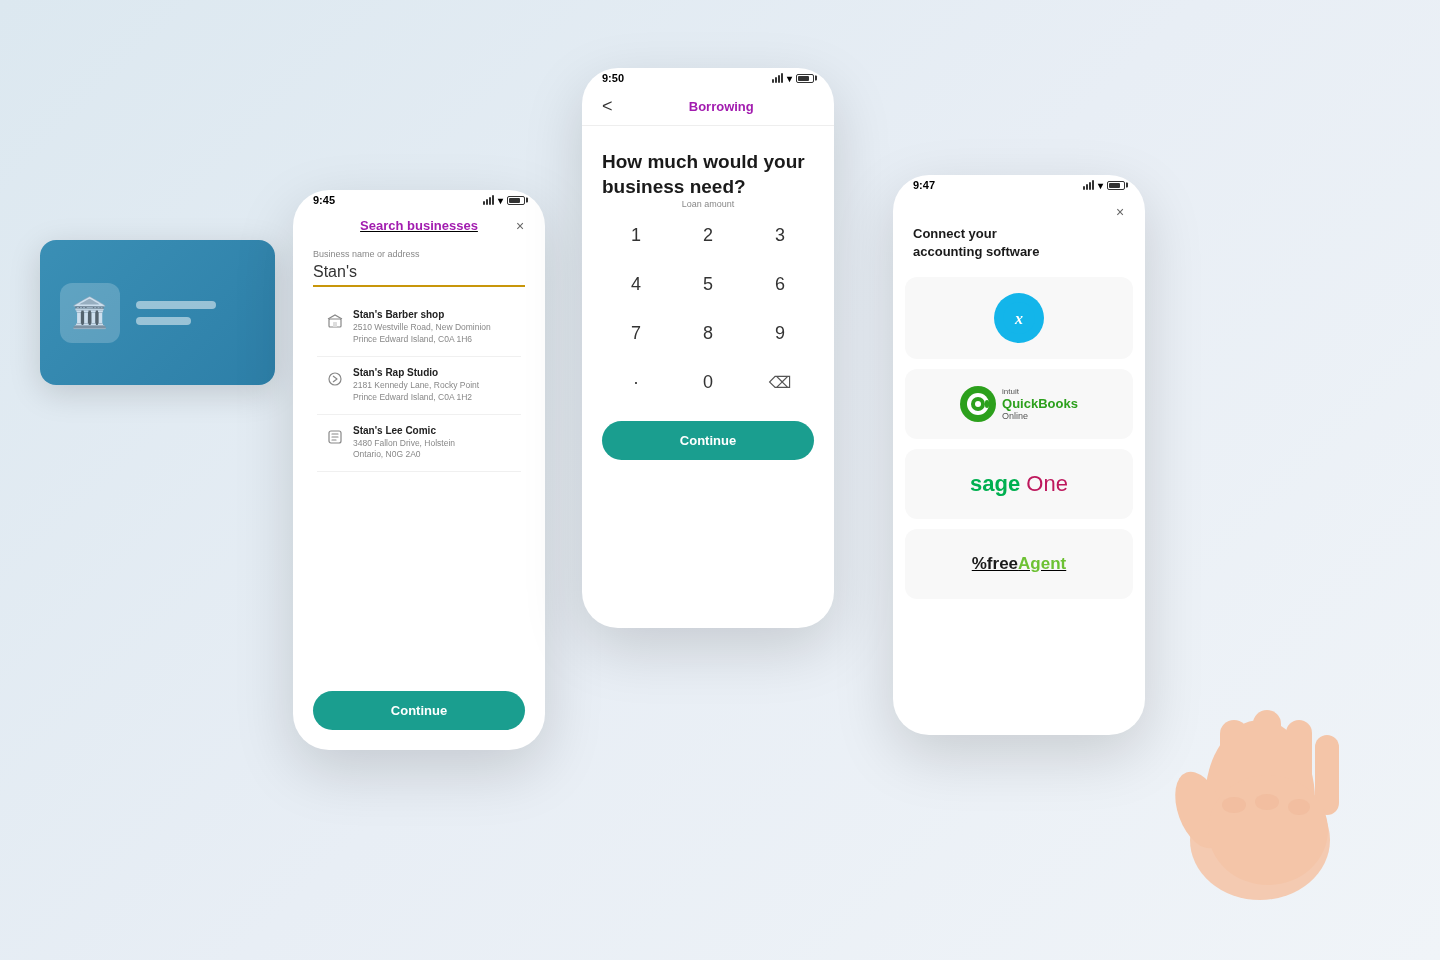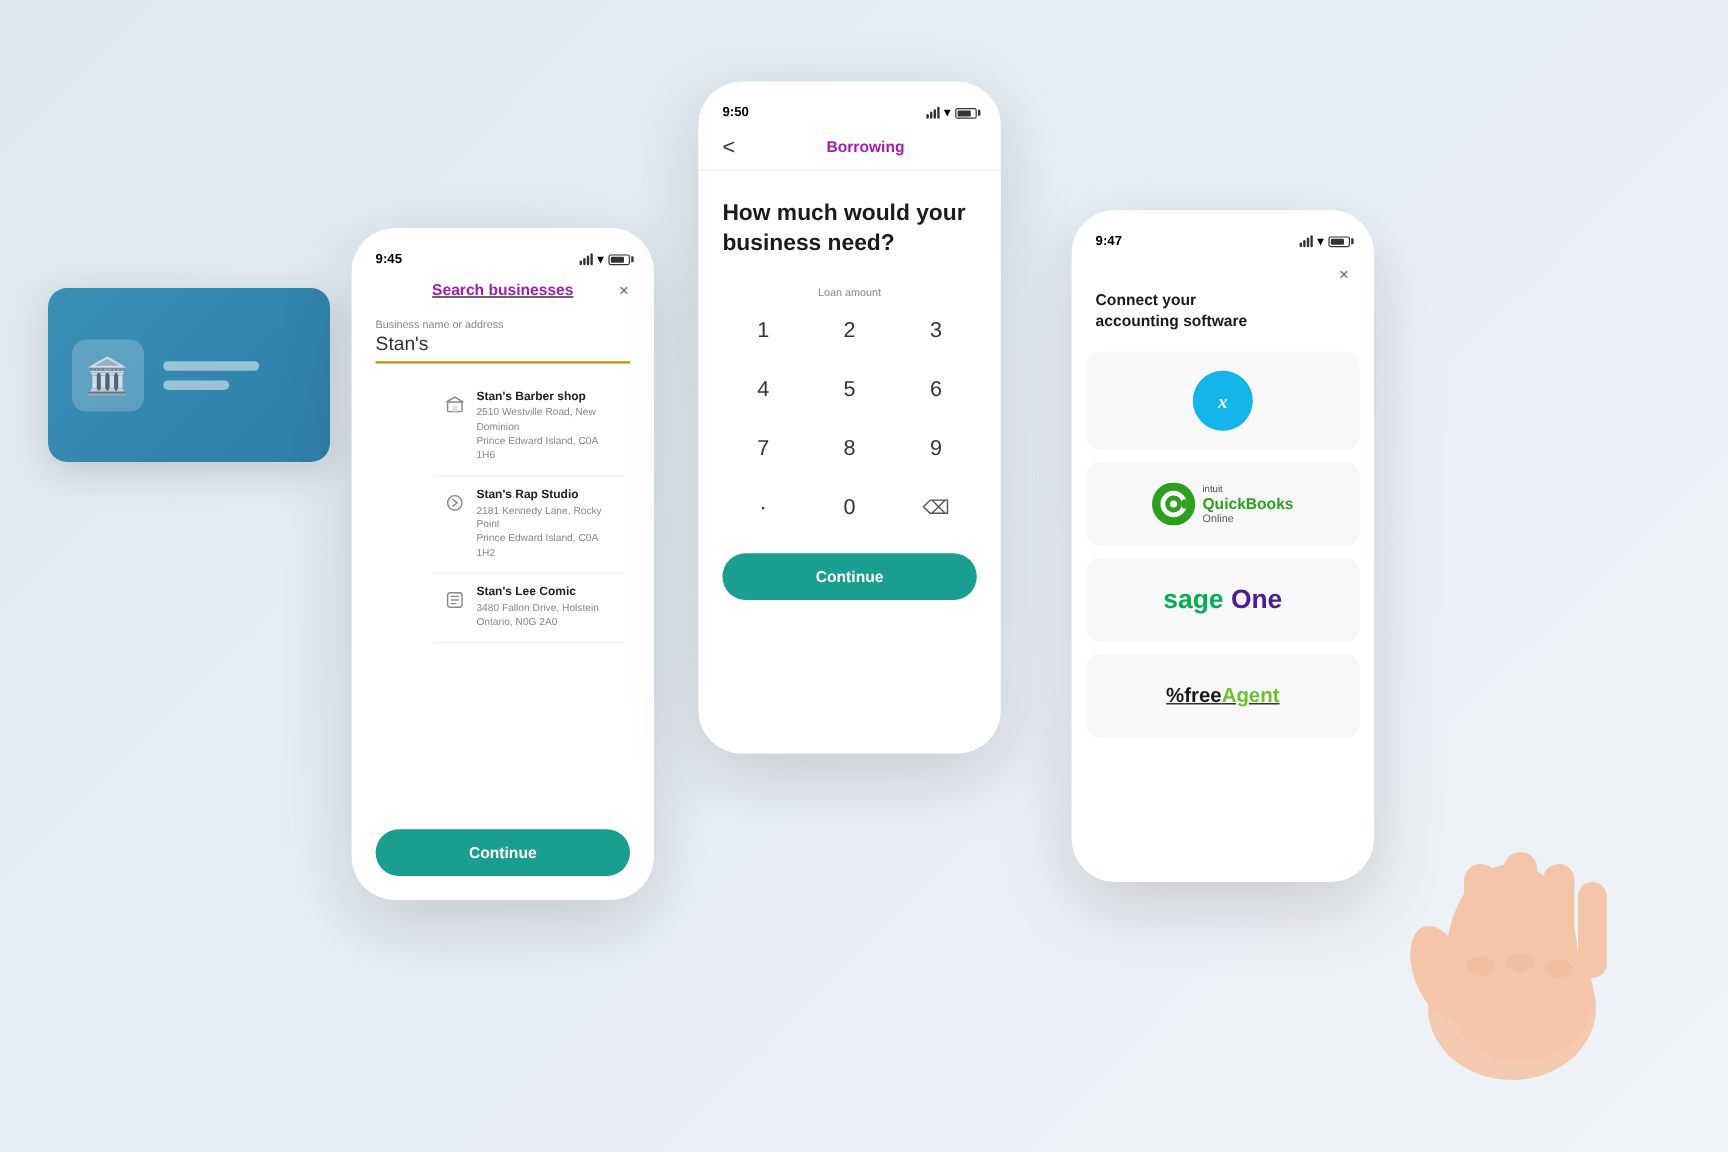--- a/index.html
+++ b/index.html
@@ -80,21 +80,20 @@
       display: flex;
       flex-direction: column;
     }
     .status-bar {
       display: flex;
       justify-content: space-between;
       align-items: center;
       padding: 4px 20px 4px;
       font-size: 11px;
       font-weight: 600;
-      margin-top: 16px;
     }
     .status-icons {
       display: flex;
       gap: 4px;
       align-items: center;
     }
     .signal-bars {
       display: flex;
       gap: 1px;
       align-items: flex-end;
@@ -175,21 +174,20 @@
       font-weight: 500;
       color: #333;
       border-bottom: 2px solid #c8960a;
       padding-bottom: 4px;
     }
 
     .business-list {
       flex: 1;
       padding: 0 24px;
       overflow: hidden;
-      margin-left: 44px;
     }
     .business-item {
       display: flex;
       gap: 8px;
       padding: 10px 8px;
       border-bottom: 1px solid #f0f0f0;
       align-items: flex-start;
     }
     .business-item-icon {
       width: 20px;
@@ -261,21 +259,20 @@
       flex: 1;
       padding: 24px 20px 12px;
       display: flex;
       flex-direction: column;
     }
     .loan-question {
       font-size: 19px;
       font-weight: 700;
       color: #1a1a1a;
       line-height: 1.3;
-      margin-bottom: 24px;
     }
     .loan-amount-label {
       font-size: 9px;
       color: #888;
       text-align: center;
       margin-bottom: 4px;
     }
     .loan-amount-value {
       font-size: 26px;
       font-weight: 600;
@@ -392,21 +389,21 @@
       font-size: 9px;
       color: #555;
     }
 
     
     .sage-logo {
       font-size: 22px;
       font-weight: 700;
     }
     .sage-green { color: #00b050; }
-    .sage-one { color: #4c1d95; font-weight: 700; }
+    .sage-one { color: #be185d; font-weight: 400; }
 
     
     .freeagent-logo {
       font-size: 17px;
       font-weight: 600;
       text-decoration: underline;
     }
     .free-part { color: #1a1a1a; }
     .agent-green { color: #6dc133; }
 

